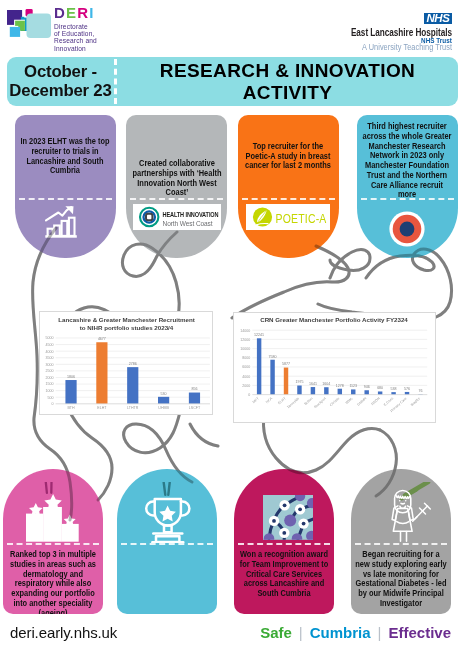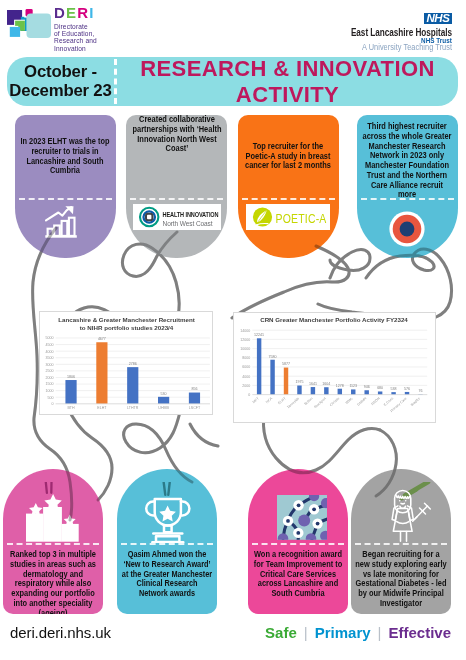--- a/index.html
+++ b/index.html
@@ -13,28 +13,28 @@
     font-weight:700;font-style:italic;font-size:11.5px;letter-spacing:-0.4px;
     padding:0px 2.5px 0.5px 2.5px;line-height:11px;vertical-align:top;}
   .trust-name{font-size:10.2px;font-weight:700;color:#231f20;margin-top:-3.5px;letter-spacing:-0.05px;line-height:11px;
     transform:scaleX(0.805);transform-origin:100% 50%;}
   .trust-sub{font-size:7.2px;font-weight:700;color:#0a5ba4;margin-top:-1.5px;letter-spacing:0.05px;line-height:8px;
     transform:scaleX(0.88);transform-origin:100% 50%;}
   .trust-tag{font-size:8.2px;font-weight:400;color:#8aa3c0;margin-top:-1.5px;letter-spacing:0.05px;line-height:9px;
     transform:scaleX(0.9);transform-origin:100% 50%;}
 
   
-  #banner{position:absolute;left:7px;top:57px;width:451px;height:49px;background:#8cdde3;border-radius:20px;
+  #banner{position:absolute;left:7px;top:57px;width:451px;height:49px;background:#8cdde3;border-radius:9px;
     display:flex;align-items:stretch;}
   #banner-period{width:107px;display:flex;align-items:center;justify-content:center;
     font-size:16.8px;font-weight:700;color:#111;text-align:center;line-height:18.5px;white-space:pre-line;
     letter-spacing:-0.2px;}
   #banner-divider{width:0;border-left:3.2px dashed #ffffff;margin:2px 0;}
   #banner-title{flex:1;display:flex;align-items:center;justify-content:center;
-    font-size:22px;font-weight:700;color:#be185d;text-align:center;letter-spacing:0.38px;}
+    font-size:19px;font-weight:700;color:#000000;text-align:center;letter-spacing:0.38px;}
 
   
   #bg-squiggle{position:absolute;left:0;top:0;width:466px;height:660px;pointer-events:none;z-index:0;}
   #fg-squiggle{position:absolute;left:0;top:0;width:466px;height:660px;pointer-events:none;z-index:5;
     mix-blend-mode:multiply;}
 
   
   .top-card{position:absolute;width:101px;height:143px;top:115px;
     border-radius:10px 10px 50px 50px;overflow:hidden;}
   .top-card .txt{position:absolute;left:0;right:0;top:0;height:83px;display:flex;align-items:center;justify-content:center;
@@ -129,21 +129,21 @@
      <rect x="24.6" y="16.9" width="5.7" height="15"></rect>
      <rect x="31.9" y="13.7" width="5.6" height="18.2"></rect>
    </g>
    <rect x="8.3" y="31.2" width="31.5" height="2.5" fill="#fff"></rect>
    <path d="M9 16.4 L21.4 8.5 L25.4 11.7 L29.6 6.4 L34.2 3.2" stroke="#fff" stroke-width="2.1" fill="none" stroke-linecap="round" stroke-linejoin="round"></path>
    <path d="M28.4 2.2 L36.5 2.2 L36 10.2 Z" fill="#fff"></path>
  </svg>
         </div>
       </div>
       <div class="top-card logo-card" style="left: 126px; background: rgb(180, 183, 185);">
-        <div class="txt" style="align-items: flex-start;">
+        <div class="txt" style="align-items: flex-end;">
           <span style="transform: scaleX(0.877);">Created collaborative partnerships with ‘Health Innovation North West Coast’</span>
         </div>
         <div class="dash"></div>
         <div class="ico">
           <svg width="88" height="26" viewBox="0 0 88 26">
    <rect width="88" height="26" fill="#fff"></rect>
    <g>
      <circle cx="16.2" cy="13" r="9.2" fill="none" stroke="#009b84" stroke-width="2.1"></circle>
      <circle cx="16.2" cy="13" r="5.7" fill="none" stroke="#0d5bab" stroke-width="2.3"></circle>
      <rect x="13" y="9.8" width="6.4" height="6.4" rx="1.9" fill="none" stroke="#3f4446" stroke-width="2"></rect>
@@ -319,25 +319,22 @@
      <path d="M36.9 19.6 h1.6 a6.9 6.9 0 0 1 0 13.8 h-1.6"></path>
      <path d="M20.0 43.5 h7.6 v6.8 h-7.6 z"></path>
      <path d="M12.0 54.2 h23.4 v5.9 h-23.4 z"></path>
      <path d="M9.3 51.4 h29.0"></path>
      <path d="M8.3 60.2 h31.0"></path>
    </g>
    <path d="M23.6 23.6 l2.55 5.2 5.75 .84 -4.15 4.05 .98 5.72 -5.13-2.7 -5.13 2.7 .98-5.72 -4.15-4.05 5.75-.84z" fill="#fff"></path>
           </svg>
         </div>
         <div class="dash"></div>
-        <div class="txt">
-          <span style="transform: scaleX(0.861);">Qasim Ahmed won the ‘New to Research Award’ at the Greater Manchester Clinical Research Network awards</span>
-        </div>
-      </div>
-      <div class="bot-card" style="left: 248px; background: #ec4899; text-decoration: underline;">
+      </div>
+      <div class="bot-card" style="left: 234px; background: #be185d; text-decoration: underline;">
         <div class="ico" style="padding-left: 8px;">
           <svg width="50.2" height="47.6" viewBox="0 0 50.2 47.6">
    <defs>
               <clipPath id="netclip">
                 <rect x="0" y="0" width="50.2" height="44.8"></rect>
               </clipPath>
             </defs>
    <rect width="50.2" height="44.8" fill="#9fc9d2"></rect>
    <g clip-path="url(#netclip)">
    <g stroke="#23376b" stroke-width="3.1" fill="none" stroke-linecap="round">
@@ -454,23 +451,23 @@
           C 358 430, 370 426, 380 430"></path>
         <path d="M380 430 C 392 436, 398 450, 396 464
           C 394 478, 386 490, 376 496"></path>
         <path d="M190 424 C 196 436, 206 444, 218 446"></path>
       </g>
     </defs>
     <use href="#squiggle-geom"></use>
   </svg>
 
   <div id="footer">
-    <div id="website">deri.deri.nhs.uk</div>
+    <div id="website">deri.early.nhs.uk</div>
     <div id="values">
         <span class="v" style="color: rgb(58, 170, 53);">Safe</span>
         <span class="sep">|</span>
-        <span class="v" style="color: rgb(0, 147, 208);">Primary</span>
+        <span class="v" style="color: rgb(0, 147, 208);">Cumbria</span>
         <span class="sep">|</span>
         <span class="v" style="color: rgb(107, 45, 143);">Effective</span>
       </div>
   </div>
 
 </div>
 
 </body></html>

